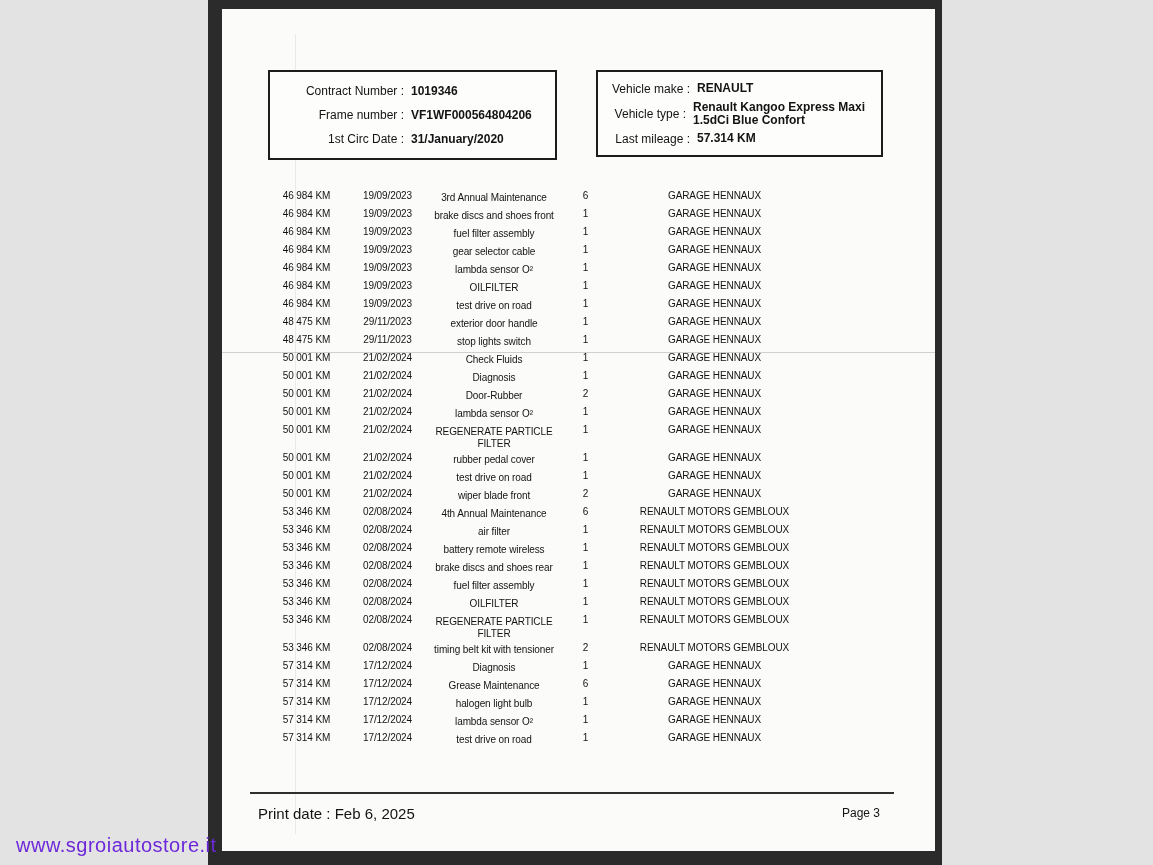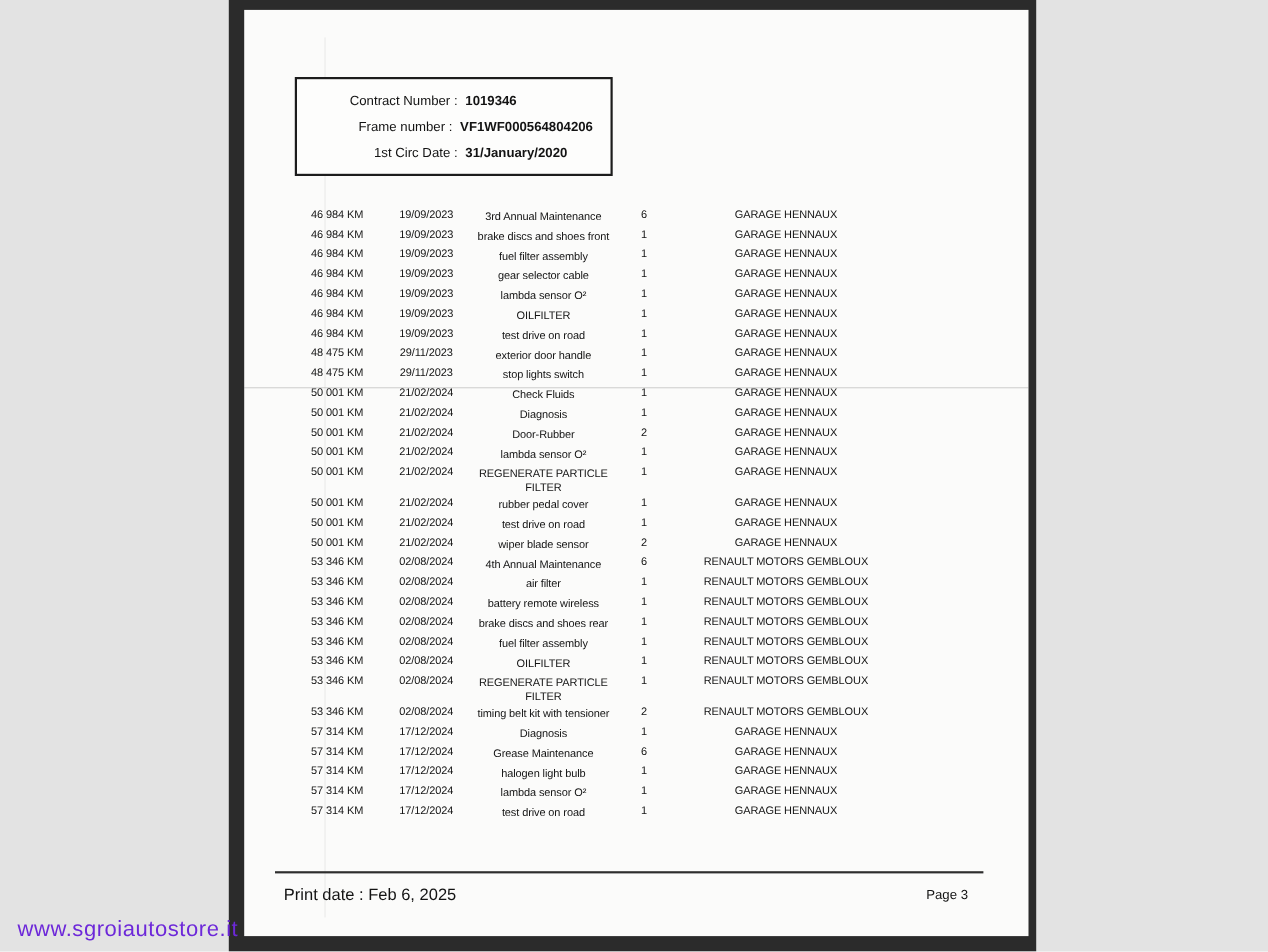--- a/index.html
+++ b/index.html
@@ -34,21 +34,21 @@
     border:2px solid #1c1c1c;
     display:flex; align-items:center; justify-content:center; gap:14px;
     background:#fdfdfc;
   }
   .reg-label { font-size:12.5px; font-weight:bold; }
   .reg-value { font-size:15px; font-weight:bold; letter-spacing:0.3px; }
   
   .info-box {
     position:absolute; border:2px solid #1c1c1c; background:#fdfdfc;
     display:flex; flex-direction:column; justify-content:space-around;
-    padding:7px 16px;
+    padding:7px 4px;
   }
   .contract-box { left:46px; top:61px; width:289px; height:90px; }
   .vehicle-box  { left:374px; top:61px; width:287px; height:87px; }
   .info-row { display:flex; align-items:center; }
   .info-label { font-size:12px; text-align:right; white-space:nowrap; }
   .info-value { font-size:12px; font-weight:bold; margin-left:7px; line-height:13px; }
   .contract-box .info-label { width:130px; }
   .vehicle-box  .info-label { width:88px; }
   .vehicle-box  .info-value { max-width:184px; }
   
@@ -103,20 +103,34 @@
       <div class="info-row">
         <span class="info-label">Frame number :</span>
         <span class="info-value">VF1WF000564804206</span>
       </div>
       <div class="info-row">
         <span class="info-label">1st Circ Date :</span>
         <span class="info-value">31/January/2020</span>
       </div>
     </div>
 
+    <div class="info-box vehicle-box">
+      <div class="info-row">
+        <span class="info-label">Vehicle make :</span>
+        <span class="info-value">RENAULT</span>
+      </div>
+      <div class="info-row">
+        <span class="info-label">Vehicle type :</span>
+        <span class="info-value">Renault Kangoo Express Maxi 1.5dCi Blue Confort</span>
+      </div>
+      <div class="info-row">
+        <span class="info-label">Last mileage :</span>
+        <span class="info-value">57.314 KM</span>
+      </div>
+    </div>
 
     <div class="mtable">
       <div>
           <div class="trow">
             <div class="cell c-dist">46 984 KM</div>
             <div class="cell c-date">19/09/2023</div>
             <div class="cell c-work">3rd Annual Maintenance</div>
             <div class="cell c-qty">6</div>
             <div class="cell c-supp">GARAGE HENNAUX</div>
           </div>
@@ -222,21 +236,21 @@
           <div class="trow">
             <div class="cell c-dist">50 001 KM</div>
             <div class="cell c-date">21/02/2024</div>
             <div class="cell c-work">test drive on road</div>
             <div class="cell c-qty">1</div>
             <div class="cell c-supp">GARAGE HENNAUX</div>
           </div>
           <div class="trow">
             <div class="cell c-dist">50 001 KM</div>
             <div class="cell c-date">21/02/2024</div>
-            <div class="cell c-work">wiper blade sensor</div>
+            <div class="cell c-work">wiper blade front</div>
             <div class="cell c-qty">2</div>
             <div class="cell c-supp">GARAGE HENNAUX</div>
           </div>
           <div class="trow">
             <div class="cell c-dist">53 346 KM</div>
             <div class="cell c-date">02/08/2024</div>
             <div class="cell c-work">4th Annual Maintenance</div>
             <div class="cell c-qty">6</div>
             <div class="cell c-supp">RENAULT MOTORS GEMBLOUX</div>
           </div>

